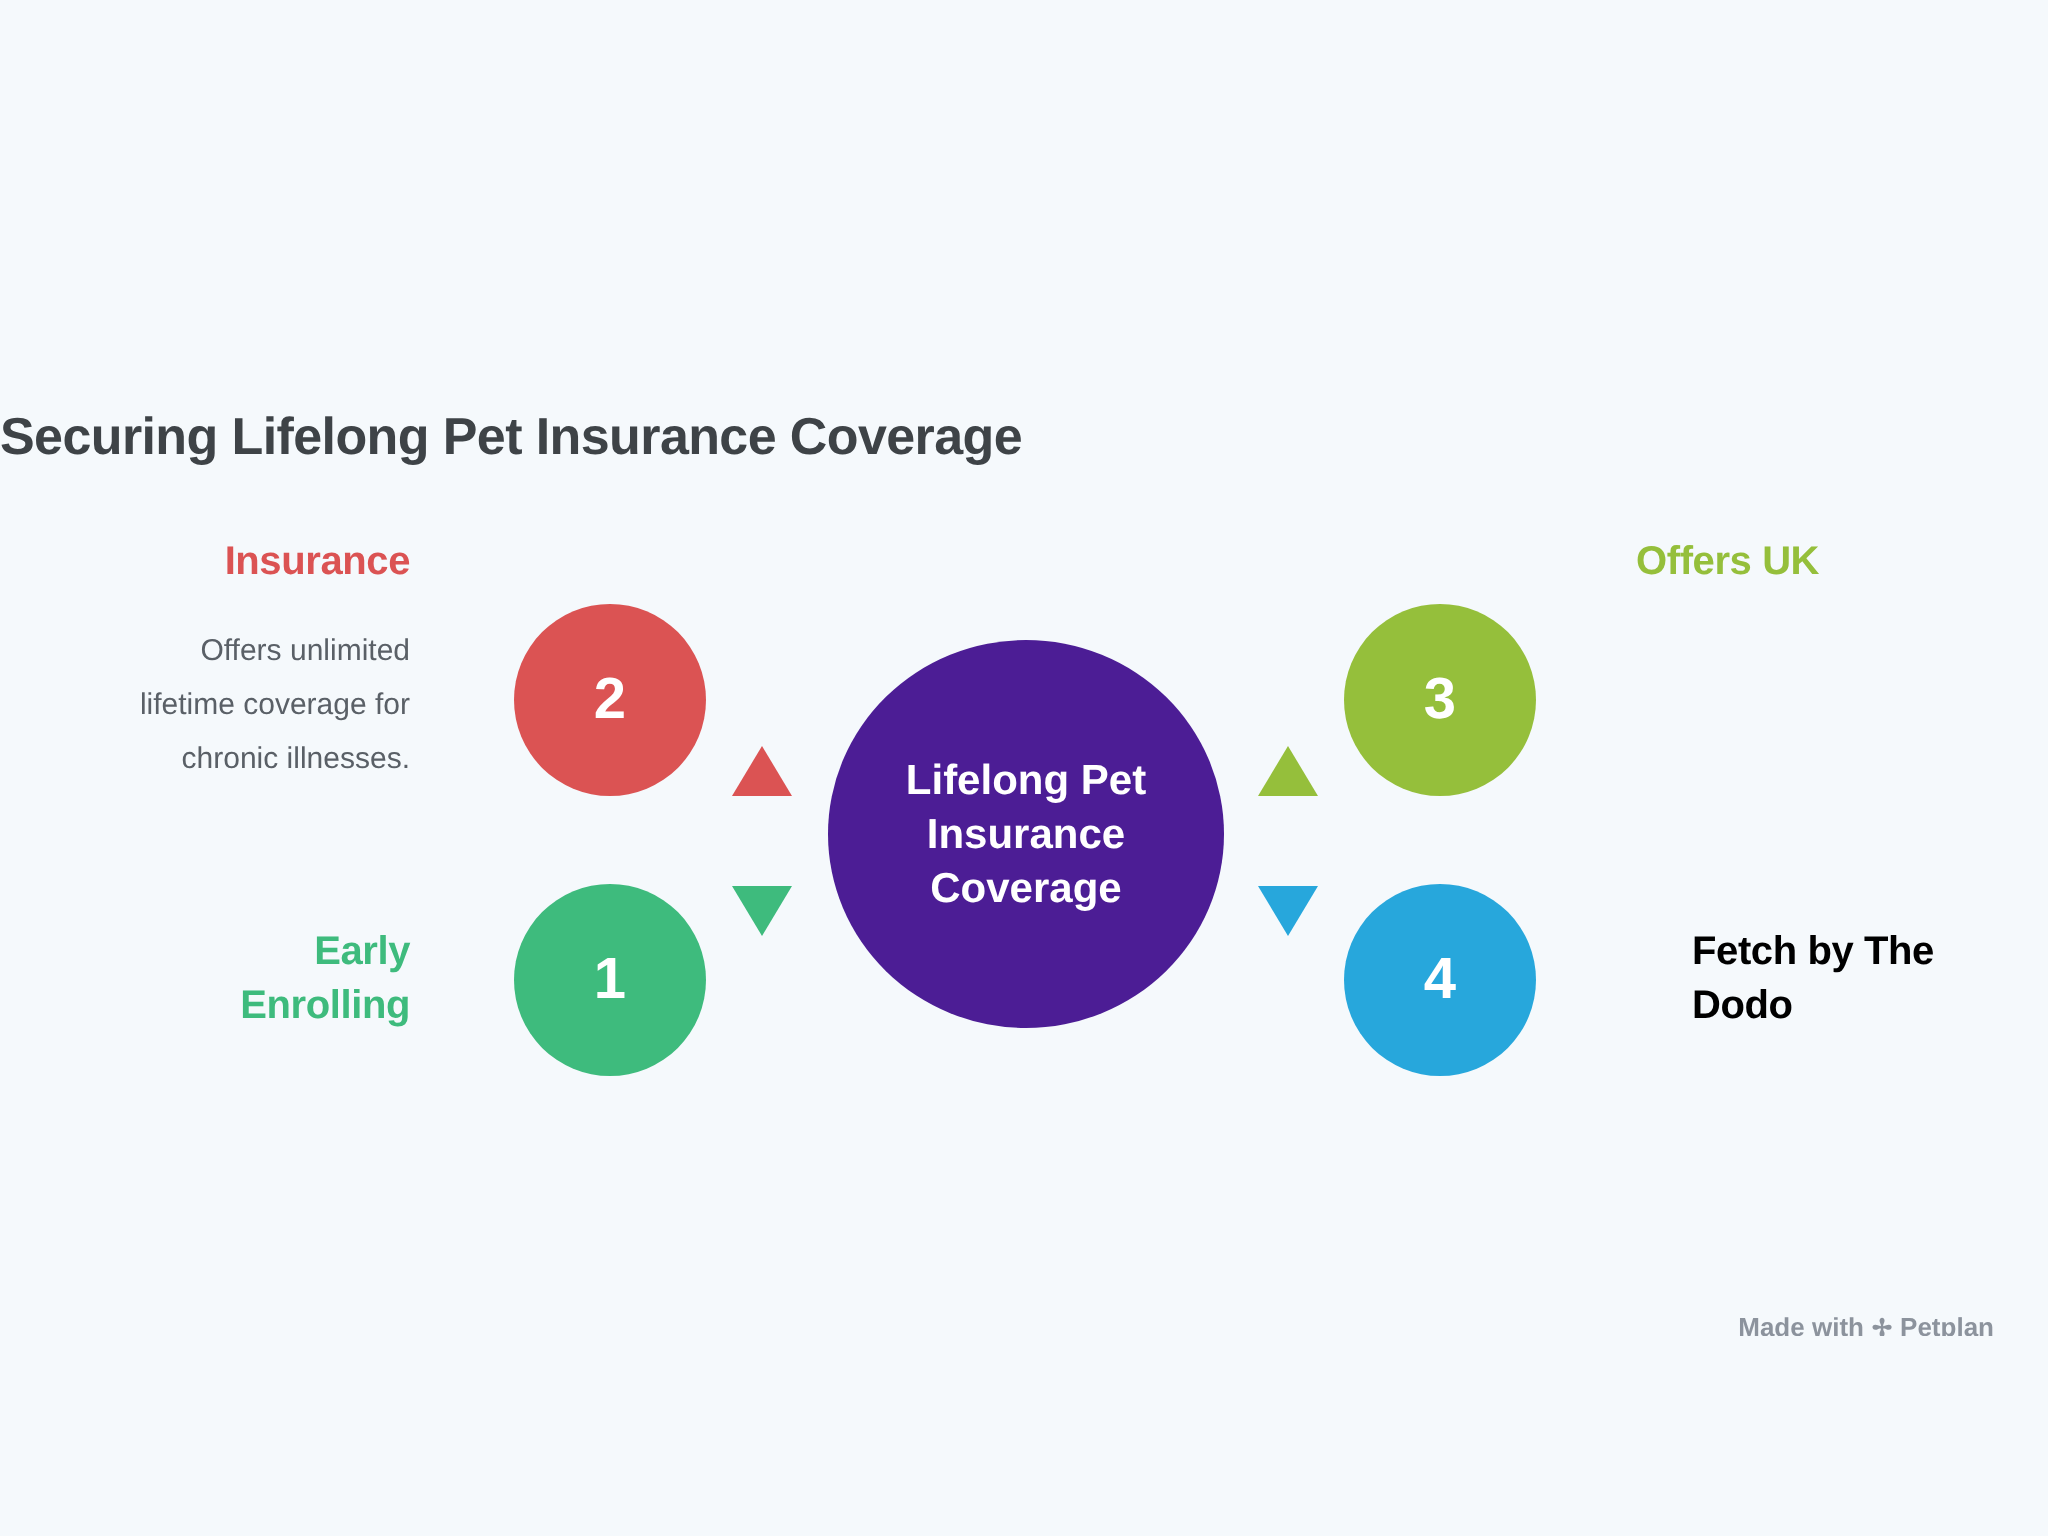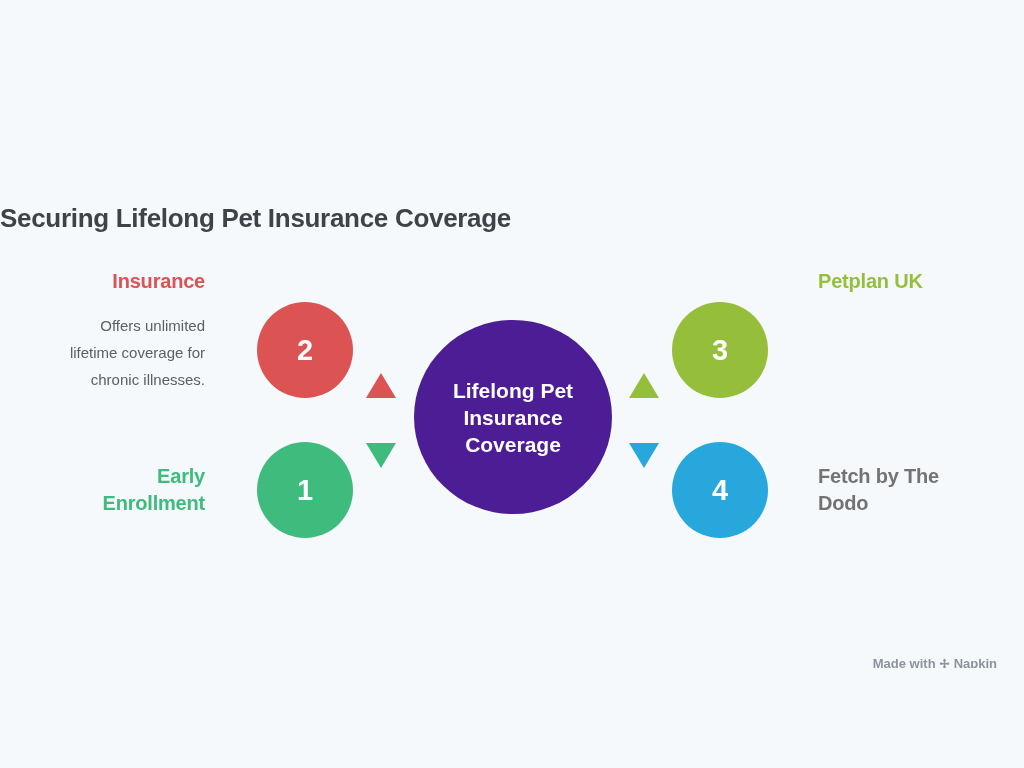--- a/index.html
+++ b/index.html
@@ -53,21 +53,21 @@
   .desc{
     position:absolute;
     font-size:15px;line-height:27px;color:#5A6067;
     white-space:pre-line;
   }
   .align-right{right:819px;text-align:right;}
   .align-left{left:818px;text-align:left;}
   .h-red{color:#DB5353;}
   .h-green{color:#3EBB7D;}
   .h-olive{color:#95BF3B;}
-  .h-cyan{color:#737373;}
+  .h-cyan{color:#000000;margin-left:28px;}
 
   .watermark{
     position:absolute;top:655px;right:27px;height:13px;
     overflow:hidden;
     font-weight:bold;
   }
   .watermark .wm-inner{
     font-size:13px;line-height:17px;color:#8C939D;
     display:flex;align-items:baseline;gap:4px;
   }
@@ -103,28 +103,28 @@
   <div class="tri tri-down t-green" style="left:366px;top:443px;"></div>
   <div class="tri tri-up t-olive" style="left:629px;top:373px;"></div>
   <div class="tri tri-down t-cyan" style="left:629px;top:443px;"></div>
 
   <div class="heading h-red align-right" style="top:268px;">Insurance</div>
   <div class="desc align-right" style="top:312px;">Offers unlimited
 lifetime coverage for
 chronic illnesses.</div>
 
   <div class="heading h-green align-right" style="top:463px;">Early
-Enrollment</div>
+Enrolling</div>
 
-  <div class="heading h-olive align-left" style="top:268px;">Petplan UK</div>
+  <div class="heading h-olive align-left" style="top:268px;">Offers UK</div>
 
   <div class="heading h-cyan align-left" style="top:463px;">Fetch by The
 Dodo</div>
 
   <div class="watermark">
     <div class="wm-inner">
       <span>Made with</span>
       <span class="wm-icon">✢</span>
-      <span>Napkin</span>
+      <span>Petplan</span>
     </div>
   </div>
 
 </div>
 
 </body></html>

